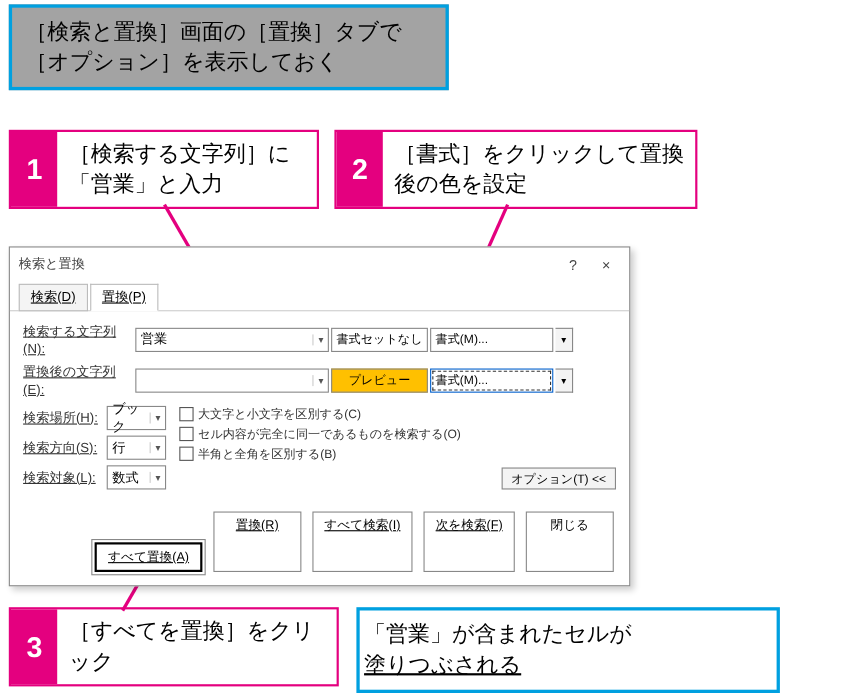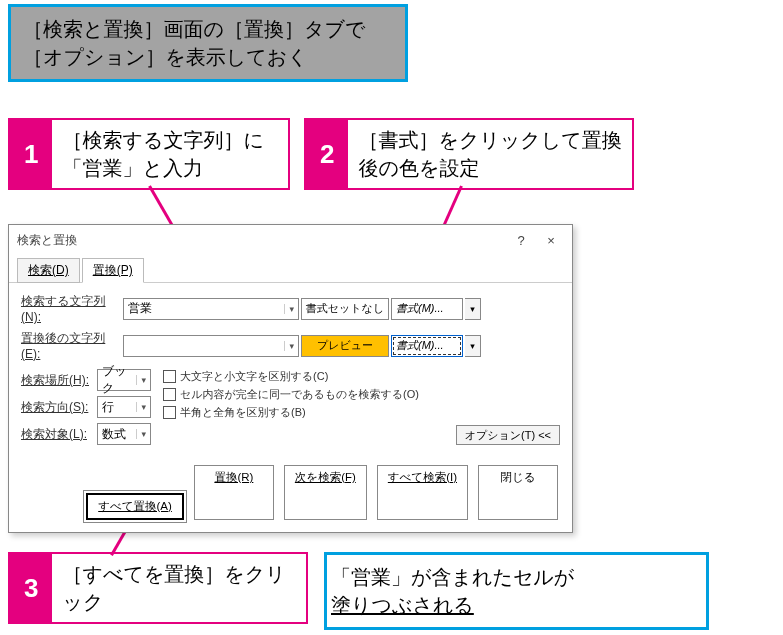--- a/index.html
+++ b/index.html
@@ -139,27 +139,26 @@
     justify-content: center;
     font-size: 11px;
   }
   .fmt-label.preview {
     background: #ffc000;
     color: #000;
   }
   .fmt-btn {
     border: 1px solid #888;
     height: 22px;
-    width: 72px;
+    width: 112px;
     display: flex;
     align-items: center;
     padding: 0 4px;
     font-size: 11px;
     background: #fff;
-    font-style: italic;
   }
   .fmt-btn.focused {
     outline: 1px dashed #333;
     outline-offset: -3px;
     border: 1px solid #005fcc;
   }
   .chk-row { display:flex; align-items:center; gap:4px; margin-bottom:3px; font-size:11px; color:#333; }
   .chk { width:13px; height:13px; border:1px solid #555; background:#fff; }
   .chk-col { display:flex; flex-direction:column; margin-left: 4px; }
   .options-row { display:flex; }
@@ -309,17 +308,17 @@
 
       <div style="margin-left:auto; display:flex; align-items:flex-end;">
         <div class="opts-btn">オプション(T) &lt;&lt;</div>
       </div>
     </div>
   </div>
 
   <div class="footer">
     <div class="fbtn boxed"><u>すべて置換(A)</u></div>
     <div class="fbtn"><u>置換(R)</u></div>
+    <div class="fbtn"><u>すべて検索(I)</u></div>
     <div class="fbtn"><u>次を検索(F)</u></div>
-    <div class="fbtn"><u>すべて検索(I)</u></div>
     <div class="fbtn">閉じる</div>
   </div>
 </div>
 
 </body></html>

